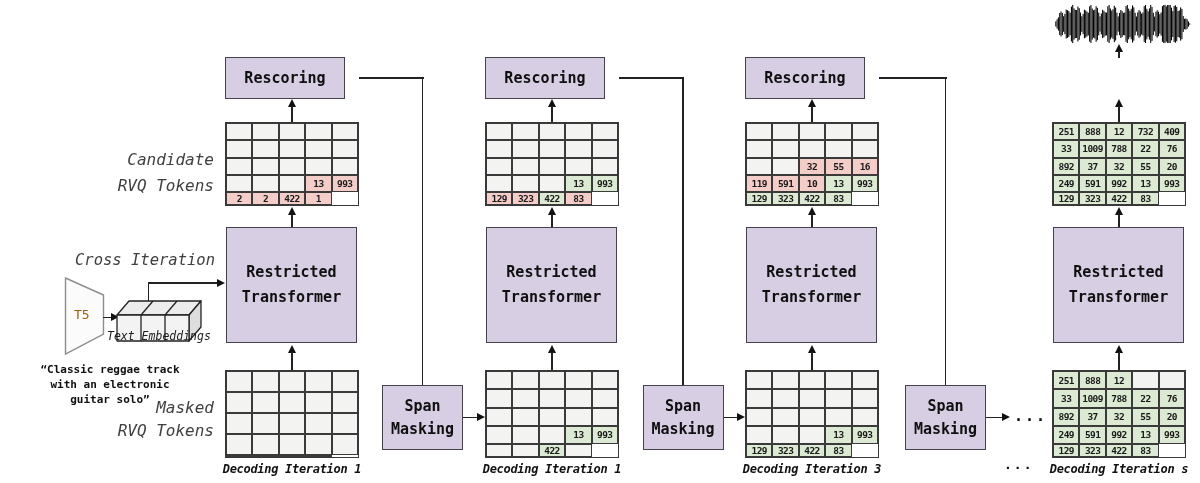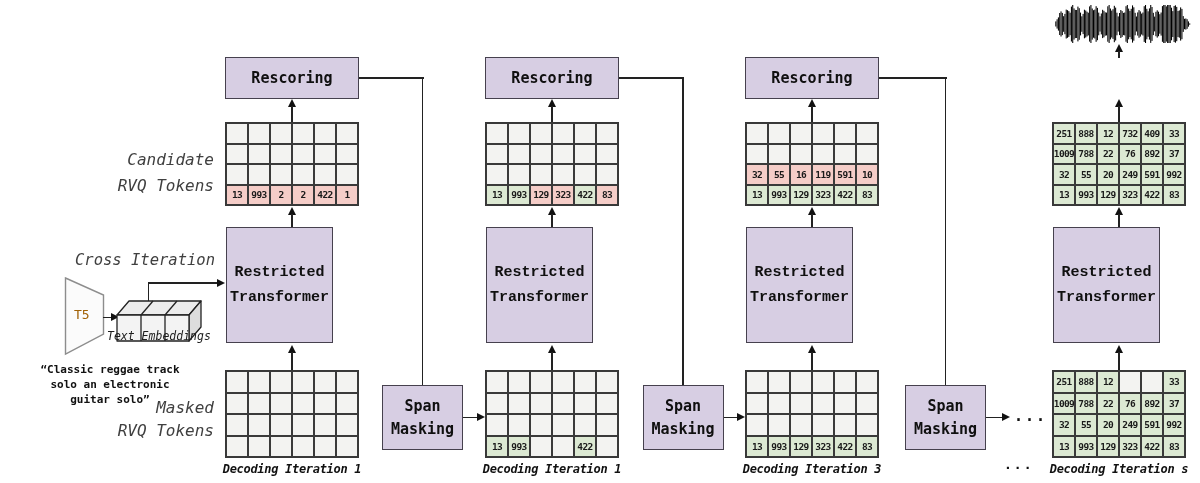--- a/index.html
+++ b/index.html
@@ -7,27 +7,27 @@
     position:relative;width:1200px;height:483px;background:#ffffff;
     font-family:"DejaVu Sans Mono","Liberation Mono",monospace;color:#111;
     overflow:hidden;
   }
   
   .box{
     position:absolute;background:#d7cee3;border:1.7px solid #46414e;
     box-sizing:border-box;display:flex;flex-direction:column;
     align-items:center;justify-content:center;font-weight:bold;color:#101010;
   }
-  .rescoring{left:0;top:57px;width:134px;height:42px;font-size:15px;}
-  .transformer{left:1px;top:227px;width:107px;height:116px;font-size:15px;line-height:25px;font-family:Liberation Mono, monospace;}
+  .rescoring{left:0;top:57px;width:120px;height:42px;font-size:15px;}
+  .transformer{left:1px;top:227px;width:131px;height:116px;font-size:15px;line-height:25px;}
   .spanmask{width:81px;height:65px;font-size:15px;line-height:23px;top:385px;}
   
   .grid{
     position:absolute;left:0;width:134px;box-sizing:border-box;background:#fff;
-    display:grid;grid-template-columns:repeat(6,1fr);grid-template-rows:repeat(4,1fr);
+    display:grid;grid-template-columns:repeat(5,1fr);grid-template-rows:repeat(4,1fr);
     border:1.6px solid #383838;
   }
   .candidate-grid{top:122px;height:84px;}
   .masked-grid{top:370px;height:88px;}
   .cell{
     border:0.8px solid #3a3a3a;display:flex;align-items:center;justify-content:center;
     font-size:9.5px;font-weight:bold;letter-spacing:-0.6px;overflow:hidden;color:#1a1a1a;
   }
   .cell.empty{background:#f3f3f1;}
   .cell.pink{background:#f5cdc8;}
@@ -88,21 +88,21 @@
     </g>
   </svg>
   <div class="te-label">Text Embeddings</div>
 
   <div class="wire v" style="left:147.5px;top:283px;height:18px;"></div>
   <div class="wire h" style="left:147.5px;top:282.3px;width:70px;"></div>
   <div class="ah head-right" style="left:217px;top:278.5px;"></div>
 
   <div class="prompt">
     <div>“Classic reggae track</div>
-    <div>solo an electronic</div>
+    <div>with an electronic</div>
     <div>guitar solo”</div>
   </div>
 
   <div class="slabel rt" style="right:986px;top:150px;">Candidate</div>
   <div class="slabel rt" style="right:986px;top:176px;">RVQ Tokens</div>
   <div class="slabel rt" style="right:986px;top:398px;">Masked</div>
   <div class="slabel rt" style="right:986px;top:421px;">RVQ Tokens</div>
 
   <svg id="waveform" width="142" height="42">
       <g fill="#000">

